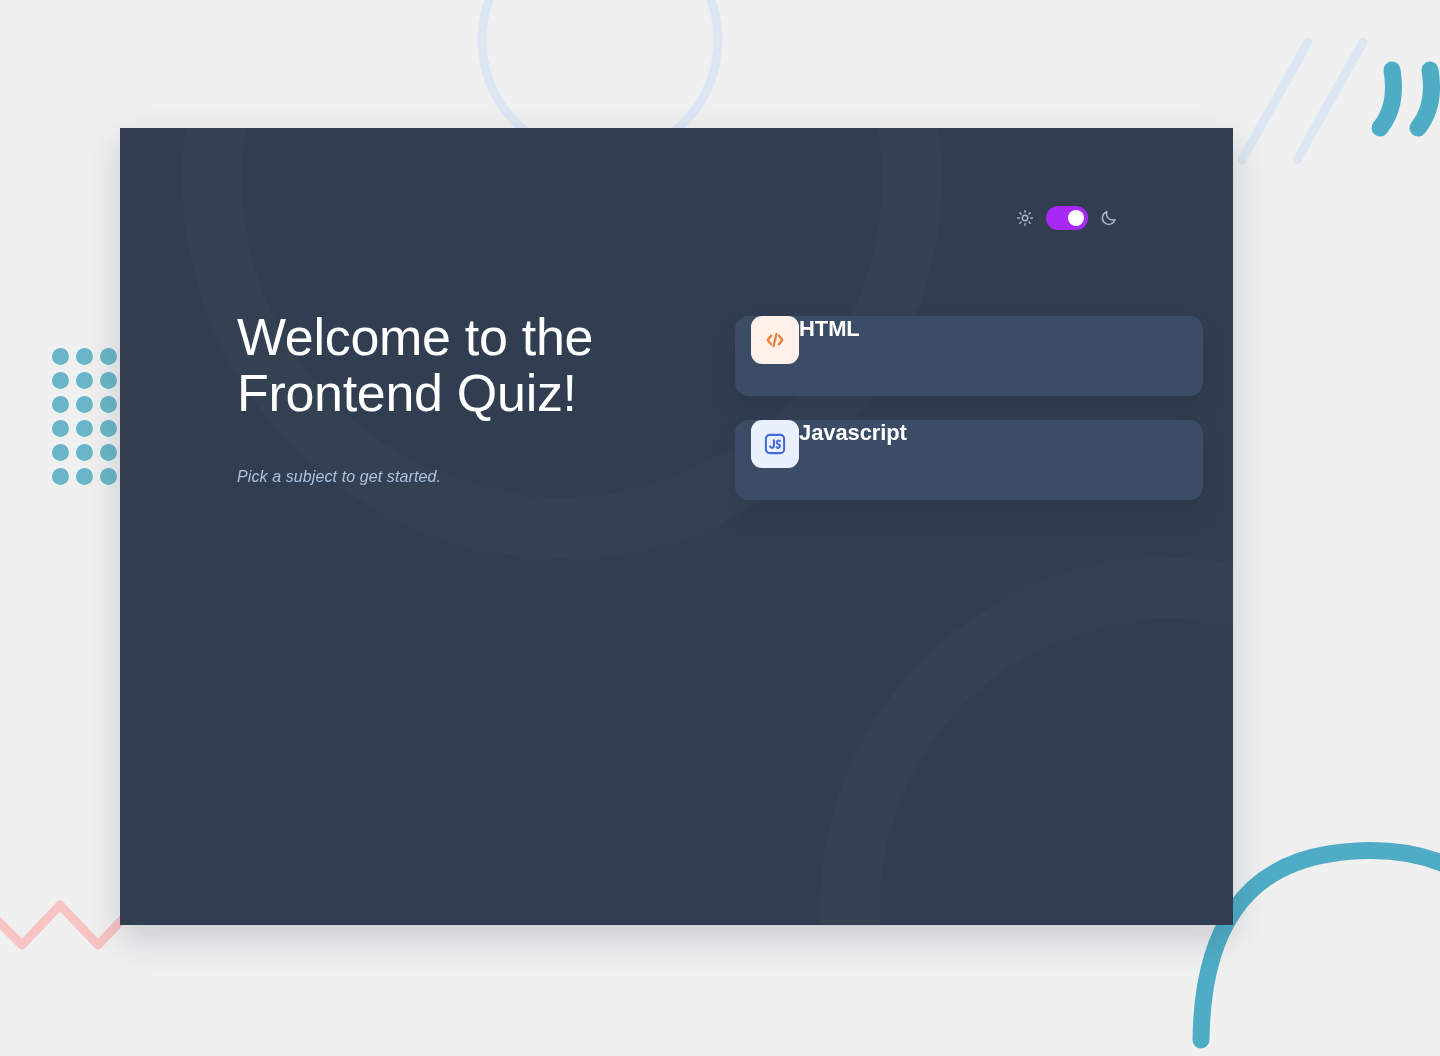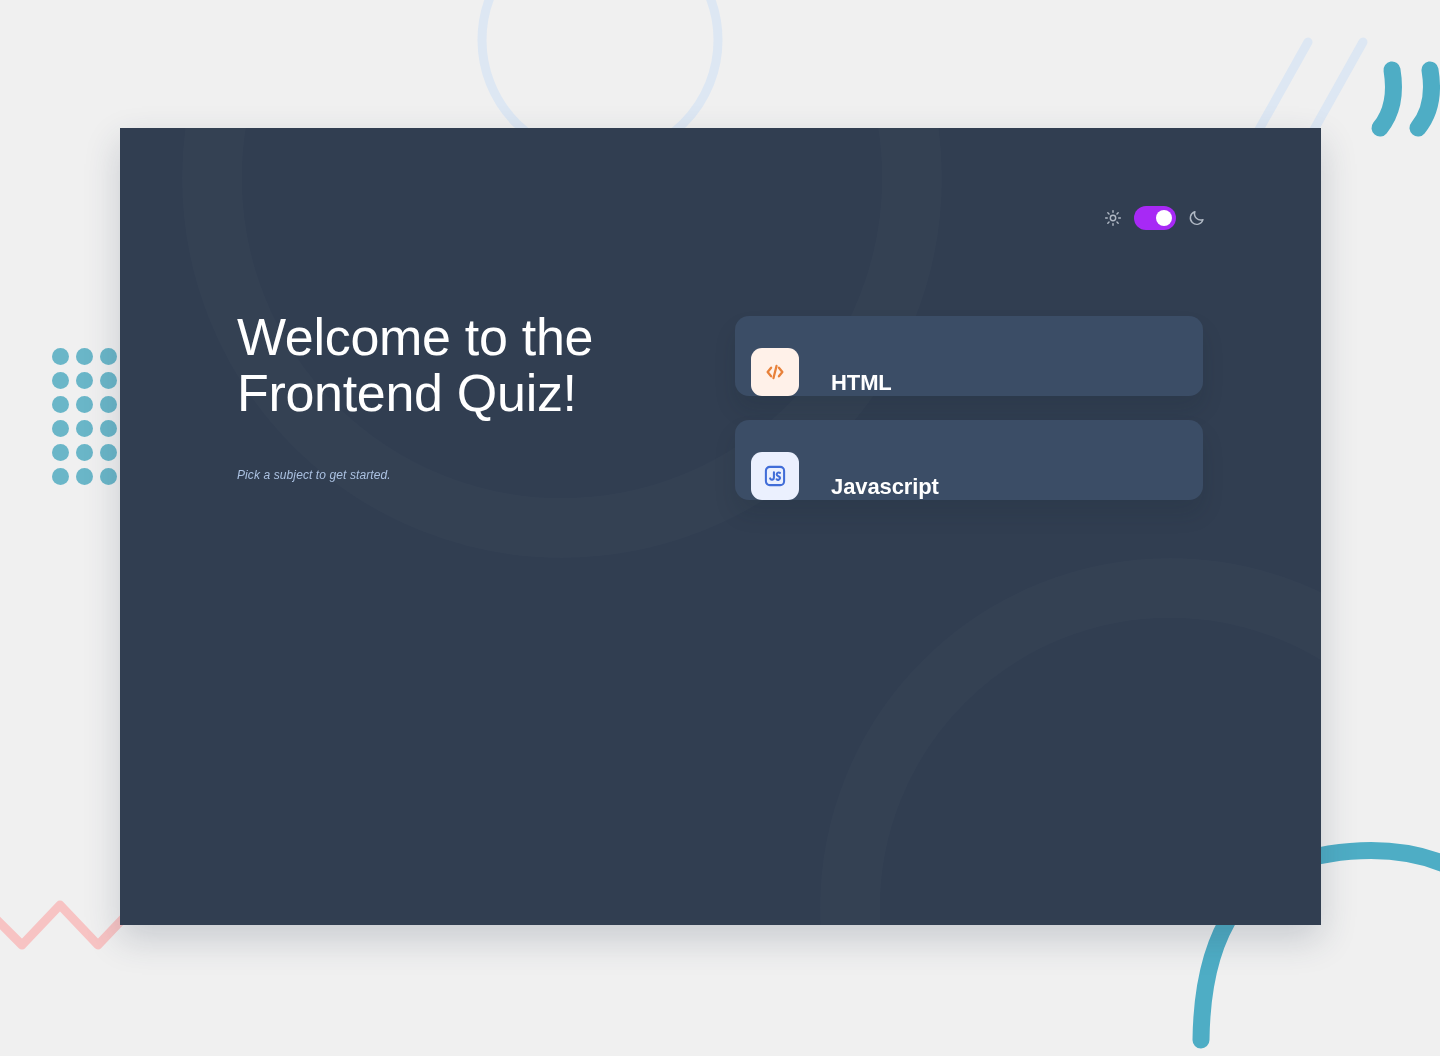--- a/index.html
+++ b/index.html
@@ -41,21 +41,21 @@
     height: 17px;
     border-radius: 50%;
     background: #6ab6c8;
   }
 
   
   #quiz-panel {
     position: absolute;
     left: 120px;
     top: 128px;
-    width: 1201px;
+    width: 1113px;
     height: 797px;
     background: #313e51;
     overflow: hidden;
     z-index: 5;
     box-shadow: 0 14px 34px rgba(40, 55, 80, 0.20);
   }
 
   
   .panel-circle {
     position: absolute;
@@ -124,40 +124,39 @@
   #intro-title-line2 {
     font-size: 52px;
     font-weight: 400;
     color: #ffffff;
     letter-spacing: -0.3px;
     line-height: 1.18;
     white-space: nowrap;
   }
   #intro-subtitle {
     margin-top: 44px;
-    font-size: 12px;
+    font-size: 16px;
     font-style: italic;
     color: #abc1e1;
     letter-spacing: 0.1px;
   }
 
   #subject-list {
     position: absolute;
     left: 615px;
     top: 188px;
     width: 468px;
     display: flex;
     flex-direction: column;
     gap: 24px;
   }
 
   .subject-card {
     display: flex;
-    align-items: flex-end;
-    gap: 32px;
+    align-items: flex-start;
     height: 80px;
     padding: 0 16px;
     background: #3b4d66;
     border-radius: 14px;
     cursor: pointer;
     box-shadow: 0 14px 22px rgba(20, 30, 45, 0.12);
   }
 
   .subject-icon {
     width: 48px;

